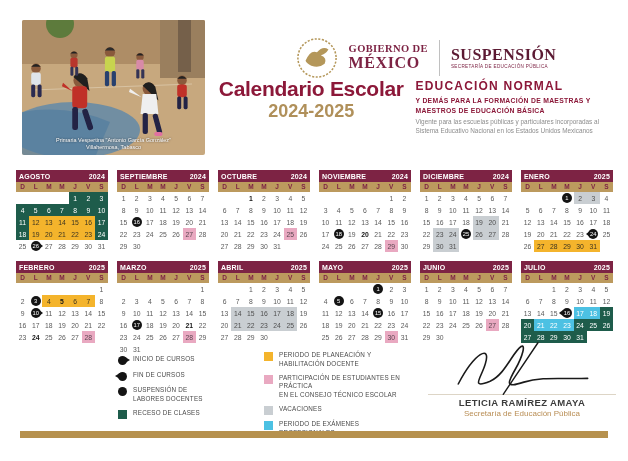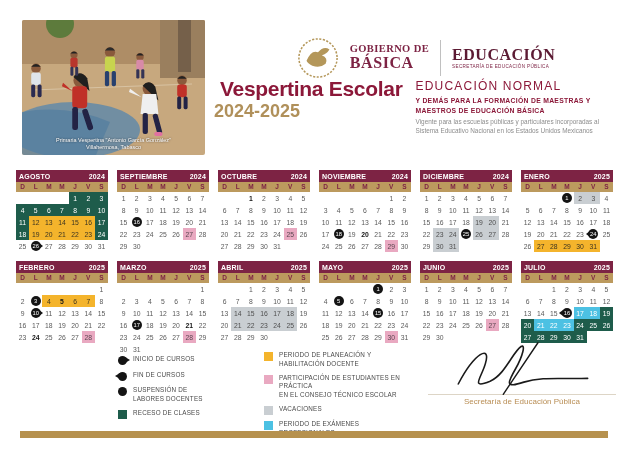--- a/index.html
+++ b/index.html
@@ -20,23 +20,23 @@
   .gob-line2{font-size:16px;letter-spacing:.6px;}
   .hdr-divider{width:1px;height:36px;background:#c0c0c0;}
   .edu-block{line-height:1;}
   .edu-title{font-family:"Liberation Serif",serif;font-weight:bold;font-size:16px;color:var(--maroon_dark);letter-spacing:.5px;}
   .edu-sub{font-size:4.6px;color:var(--maroon);letter-spacing:.35px;margin-top:2px;}
 
   
   #title-block{position:absolute;left:214px;top:78px;width:400px;display:flex;}
   .title-left{width:196px;}
   .cal-title{font-size:21px;font-weight:bold;color:var(--title_maroon);letter-spacing:-.3px;text-align:center;line-height:1.05;}
-  .cal-years{font-size:18px;font-weight:bold;color:var(--gold_accent);margin-top:1px;}
+  .cal-years{font-size:18px;font-weight:bold;color:var(--gold_accent);text-align:center;margin-top:1px;}
   .title-right{width:200px;padding-left:7px;padding-top:1px;}
-  .right-title{font-size:12px;font-weight:normal;color:var(--title_maroon);letter-spacing:1.2px;white-space:nowrap;}
+  .right-title{font-size:12px;font-weight:bold;color:var(--title_maroon);letter-spacing:1.2px;white-space:nowrap;}
   .right-sub{font-size:6.8px;font-weight:bold;color:var(--title_maroon);letter-spacing:.3px;line-height:1.4;margin-top:3px;}
   .right-note{font-size:6.4px;color:#8d8d8d;line-height:1.35;margin-top:3px;}
 
   
   #days-divider{position:absolute;left:24px;top:150px;width:580px;display:flex;align-items:center;gap:8px;}
   .days-bar{flex:1;height:4px;border-radius:2px;background:linear-gradient(to right,#e9e2d2,#d9cdb2,#e9e2d2);}
   .days-label{font-size:8px;font-weight:bold;color:#6b6457;letter-spacing:.5px;white-space:nowrap;}
 
   
   .months-row{position:absolute;left:16px;width:597px;display:grid;grid-template-columns:repeat(6,1fr);gap:9px;}
@@ -168,32 +168,32 @@
   </div>
 
   <div id="gov-header">
     <svg width="42" height="42" viewBox="0 0 44 44">
       <circle cx="22" cy="22" r="20" fill="none" stroke="#b4975a" stroke-width="1.6" stroke-dasharray="2.2 1.6"></circle>
       <path d="M10 25 Q15 13 22 16 Q28 9 34 13 Q31 18 26 19 Q33 22 30 28 Q24 33 16 30 Q11 28 10 25 Z" fill="#b4975a"></path>
       <circle cx="29" cy="14" r="1.4" fill="#b4975a"></circle>
     </svg>
     <div class="gob-text">
       <div class="gob-line1">GOBIERNO DE</div>
-      <div class="gob-line2">BÁSICA</div>
+      <div class="gob-line2">MÉXICO</div>
     </div>
     <div class="hdr-divider"></div>
     <div class="edu-block">
-      <div class="edu-title">EDUCACIÓN</div>
+      <div class="edu-title">SUSPENSIÓN</div>
       <div class="edu-sub">SECRETARÍA DE EDUCACIÓN PÚBLICA</div>
     </div>
   </div>
 
   <div id="title-block">
     <div class="title-left">
-      <div class="cal-title">Vespertina Escolar</div>
+      <div class="cal-title">Calendario Escolar</div>
       <div class="cal-years">2024-2025</div>
     </div>
     <div class="title-right">
       <div class="right-title">EDUCACIÓN NORMAL</div>
       <div class="right-sub">Y DEMÁS PARA LA FORMACIÓN DE MAESTRAS Y MAESTROS DE EDUCACIÓN BÁSICA</div>
       <div class="right-note">Vigente para las escuelas públicas y particulares incorporadas al Sistema Educativo Nacional en los Estados Unidos Mexicanos</div>
     </div>
   </div>
 
 
@@ -1575,17 +1575,18 @@
 PROFESIONALES</span>
       </div>
     </div>
 
   <div id="signature">
     <svg width="150" height="58" viewBox="0 0 160 60">
       <path d="M12 46 C 30 12, 47 4, 41 24 C 37 39, 24 52, 46 43 C 62 36, 70 12, 79 6 C 84 3, 81 16, 73 30 C 65 44, 61 51, 82 44 C 101 38, 122 41, 150 40" stroke="#1a1a1a" fill="none" stroke-width="1.7" stroke-linecap="round"></path>
       <path d="M60 57 L97 2" stroke="#1a1a1a" fill="none" stroke-width="1.5" stroke-linecap="round"></path>
     </svg>
     <div class="sig-line"></div>
+    <div class="sig-name">LETICIA RAMÍREZ AMAYA</div>
     <div class="sig-title">Secretaría de Educación Pública</div>
   </div>
 
   <div id="bottom-bar"></div>
 </div>
 
 </body></html>

